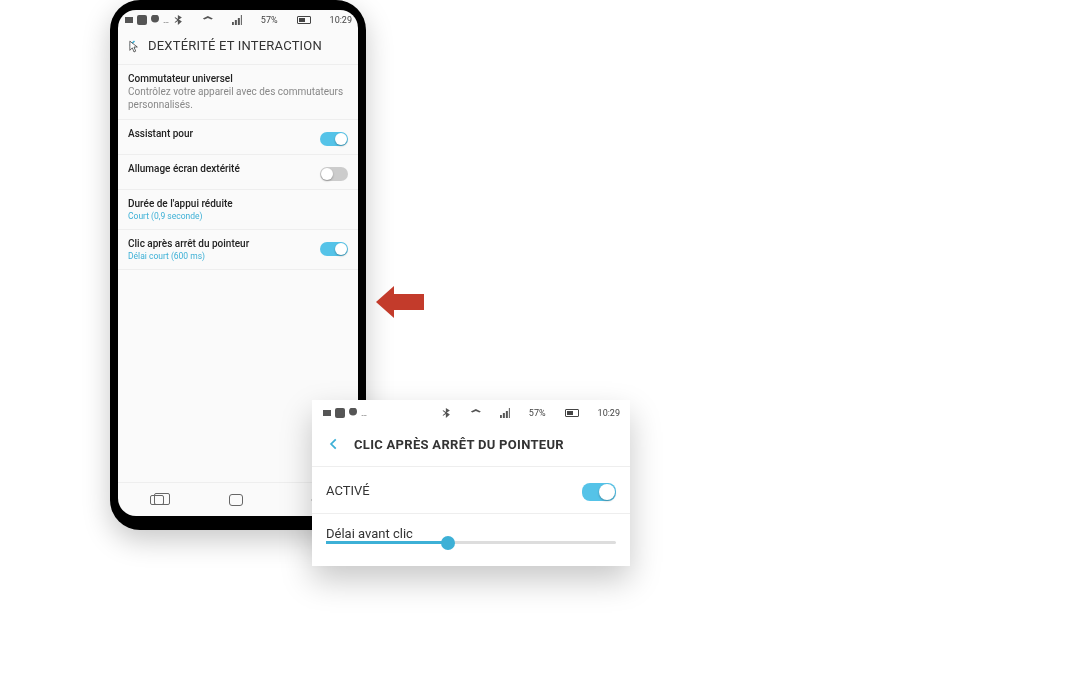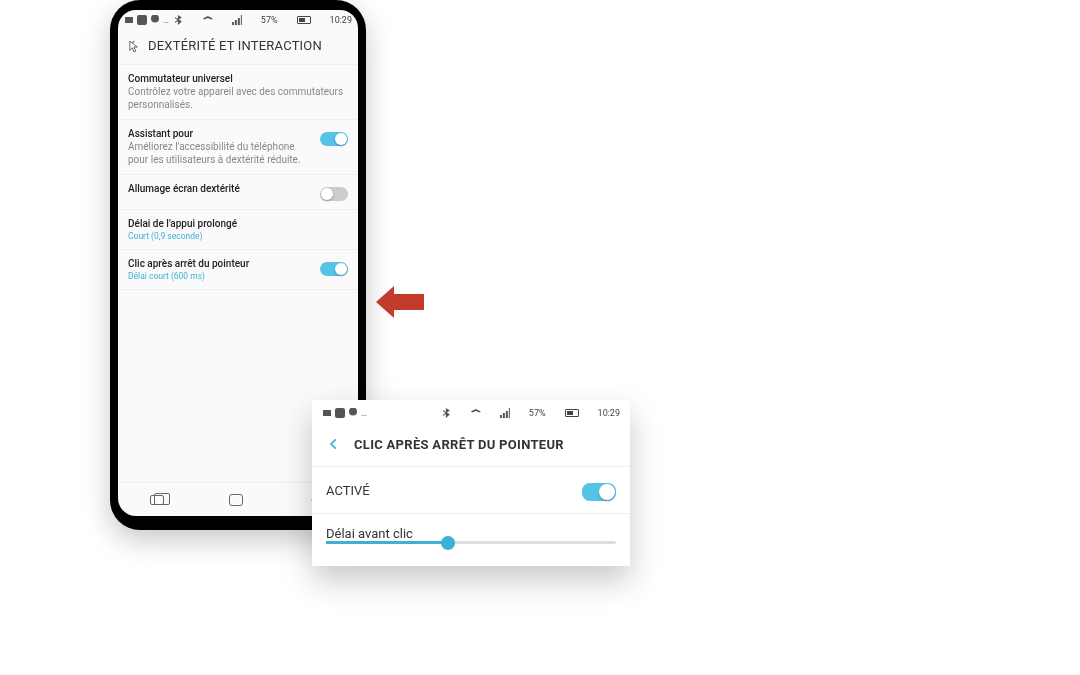--- a/index.html
+++ b/index.html
@@ -291,35 +291,34 @@
       <div class="setting-item">
         <div class="setting-text">
           <div class="setting-title">Commutateur universel</div>
           <div class="setting-desc">Contrôlez votre appareil avec des commutateurs personnalisés.</div>
         </div>
       </div>
 
       <div class="setting-item">
         <div class="setting-text">
           <div class="setting-title">Assistant pour</div>
-          <div class="setting-desc">Améliorez l'accessibilité du téléphone pour les utilisateurs à dextérité réduite.</div>
         </div>
         <div class="toggle on"></div>
       </div>
 
       <div class="setting-item">
         <div class="setting-text">
           <div class="setting-title">Allumage écran dextérité</div>
         </div>
         <div class="toggle off"></div>
       </div>
 
       <div class="setting-item">
         <div class="setting-text">
-          <div class="setting-title">Délai de l'appui prolongé</div>
+          <div class="setting-title">Durée de l'appui réduite</div>
           <div class="setting-value">Court (0,9 seconde)</div>
         </div>
       </div>
 
       <div class="setting-item">
         <div class="setting-text">
           <div class="setting-title">Clic après arrêt du pointeur</div>
           <div class="setting-value">Délai court (600 ms)</div>
         </div>
         <div class="toggle on"></div>

